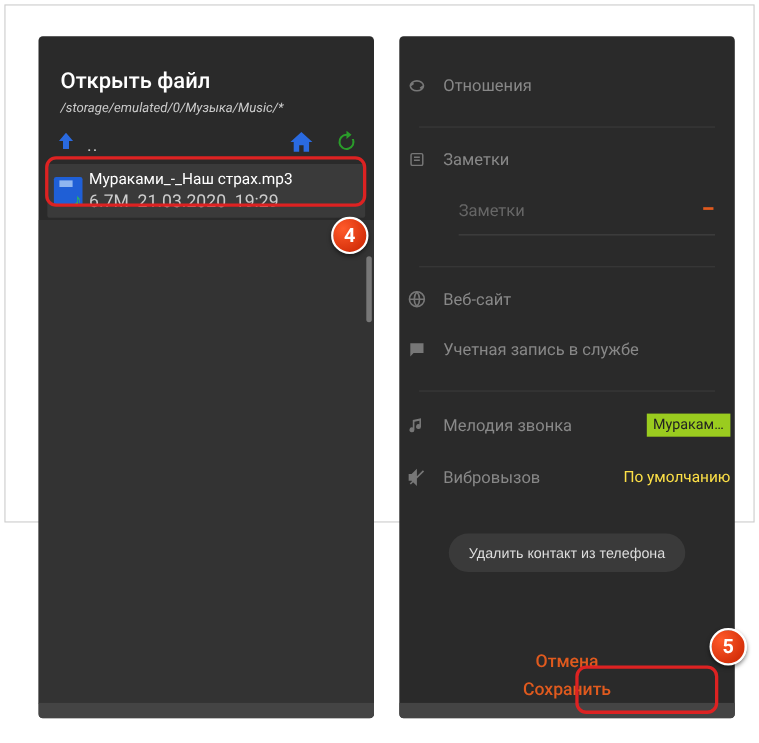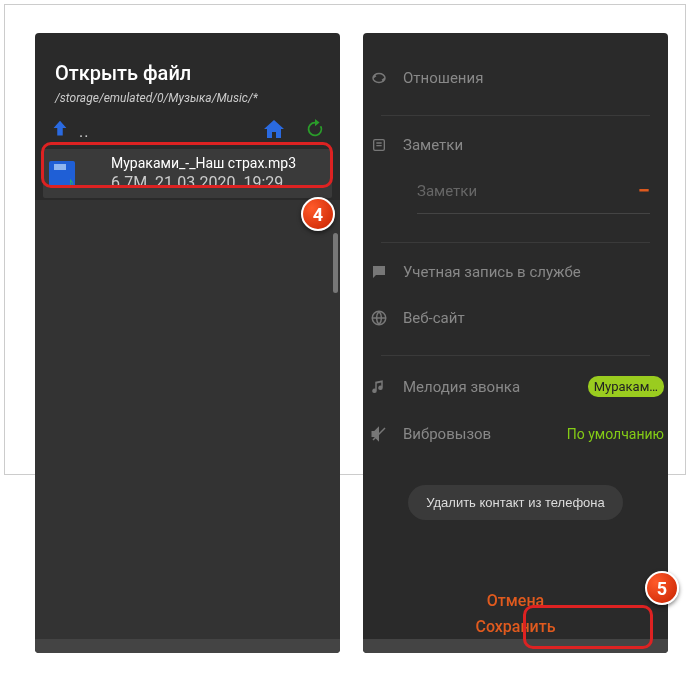--- a/index.html
+++ b/index.html
@@ -39,21 +39,20 @@
   .fp-toolbar {
     display: flex; align-items: center; justify-content: space-between;
     padding: 6px 14px 2px 14px;
   }
   .fp-toolbar .dots { flex: 1; color: #ccc; font-size: 16px; padding-left: 8px; letter-spacing: 1px; }
   .fp-file-row {
     margin: 2px 8px; padding: 6px 8px 6px 6px;
     background: #3a3a3a;
     display: flex; align-items: center; position: relative;
     border-radius: 2px;
-    gap: 30px;
   }
   .fp-file-txt { flex: 1; padding-left: 6px; }
   .fp-file-name { color: #fff; font-size: 14px; }
   .fp-file-meta { color: #ccc; font-size: 16px; text-align: left; margin-top: 2px; }
   .fp-body { background: #333; height: 440px; margin-top: 2px; }
   
   .badge {
     position: absolute; width: 34px; height: 34px;
     border-radius: 50%;
     background: radial-gradient(circle at 30% 30%, #ff5a2a, #c72200);
@@ -67,31 +66,31 @@
     pointer-events: none;
   }
   
   .ce { color: #888; font-size: 15px; }
   .ce-row {
     display: flex; align-items: center;
     padding: 14px 4px;
   }
   .ce-row .ic { width: 24px; flex: 0 0 24px; display: flex; justify-content: center; }
   .ce-row .lbl { flex: 1; padding-left: 12px; }
-  .ce-row .val { color: #84cc16; font-size: 14px; text-align: center; }
+  .ce-row .val { color: #fde047; font-size: 14px; text-align: center; }
   .ce-sep { height: 1px; background: #3a3a3a; margin: 6px 18px; }
   .ce-note-input {
     margin: 2px 18px 0 54px; padding: 8px 0 10px 0;
     color: #666; font-size: 15px;
     border-bottom: 1px solid #444;
     display: flex; align-items: center; justify-content: space-between;
   }
   .ce-note-input .minus { color: #e05a1e; font-size: 22px; font-weight: bold; }
   .ringtone-chip {
-    background: #9acc1f; color: #222; padding: 3px 6px; border-radius: 10px;
+    background: #9acc1f; color: #222; padding: 3px 6px; border-radius: 0;
     font-size: 13px; max-width: 90px; overflow: hidden; white-space: nowrap;
   }
   .delete-btn {
     margin: 28px auto 0 auto; display: block;
     background: #3a3a3a; color: #ddd; font-size: 13px;
     padding: 10px 18px; border: none; border-radius: 20px;
   }
   .ce-footer {
     position: absolute; bottom: 14px; left: 0; right: 0; height: 52px;
     display: flex;
@@ -183,34 +182,34 @@
     <div class="ce-note-input">
       <span>Заметки</span>
       <span class="minus">−</span>
     </div>
 
     <div class="ce-sep" style="margin-top:28px;"></div>
 
     <div class="ce-row">
       <span class="ic">
         <svg width="18" height="18" viewBox="0 0 24 24">
-            <path fill="#777" d="M4 4h16v12H8l-4 4z"></path>
-          </svg>
-      </span>
-      <span class="lbl">Учетная запись в службе</span>
-    </div>
-
-    <div class="ce-row">
-      <span class="ic">
-        <svg width="18" height="18" viewBox="0 0 24 24">
             <circle cx="12" cy="12" r="9" fill="none" stroke="#777" stroke-width="2"></circle>
             <path stroke="#777" stroke-width="2" fill="none" d="M3 12h18M12 3a14 14 0 0 1 0 18M12 3a14 14 0 0 0 0 18"></path>
           </svg>
       </span>
       <span class="lbl">Веб-сайт</span>
+    </div>
+
+    <div class="ce-row">
+      <span class="ic">
+        <svg width="18" height="18" viewBox="0 0 24 24">
+            <path fill="#777" d="M4 4h16v12H8l-4 4z"></path>
+          </svg>
+      </span>
+      <span class="lbl">Учетная запись в службе</span>
     </div>
 
     <div class="ce-sep" style="margin-top:14px;"></div>
 
     <div class="ce-row">
       <span class="ic">
         <svg width="18" height="18" viewBox="0 0 24 24">
             <path fill="#777" d="M9 17a3 3 0 1 1-2-2.8V5l10-2v10a3 3 0 1 1-2-2.8V6l-6 1.2z"></path>
           </svg>
       </span>

